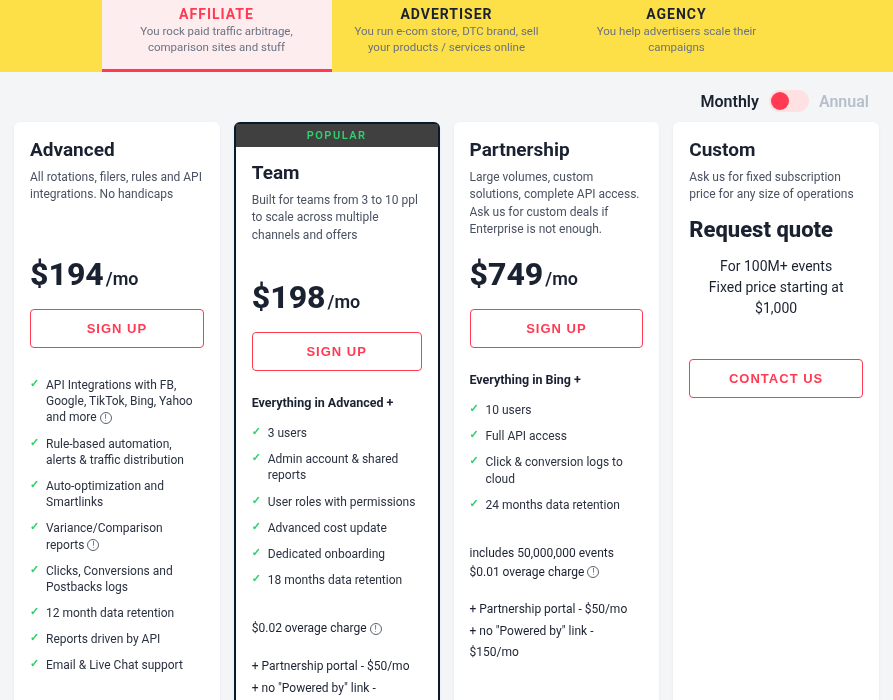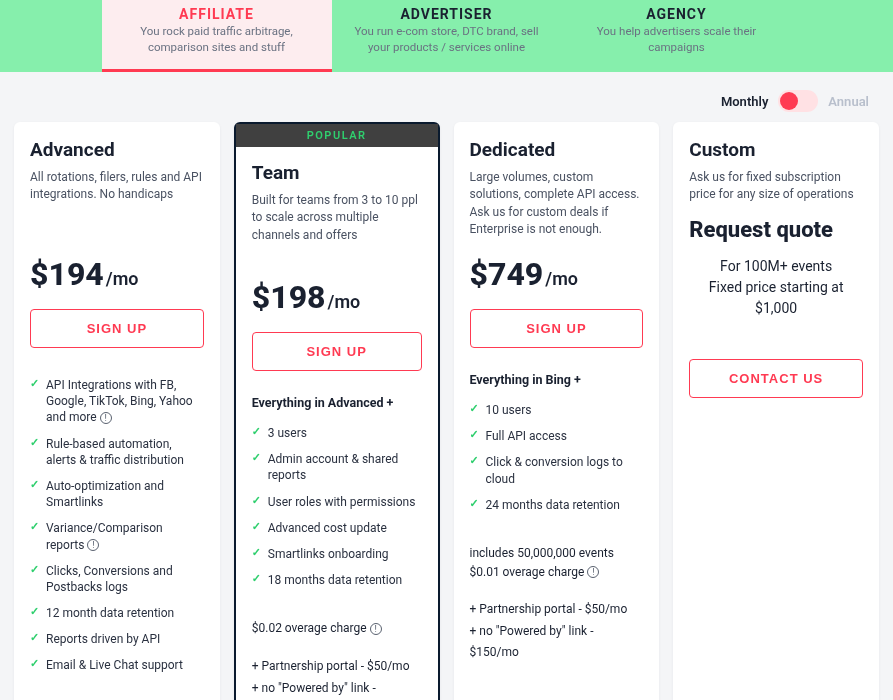--- a/index.html
+++ b/index.html
@@ -5,21 +5,21 @@
   * { box-sizing: border-box; margin: 0; padding: 0; }
   body {
     font-family: -apple-system, BlinkMacSystemFont, "Segoe UI", Roboto, Arial, sans-serif;
     background: #f4f5f7;
     width: 893px;
     color: #1a2130;
   }
   .tabs {
     display: flex;
     justify-content: center;
-    background: #86efac;
+    background: #fde047;
   }
   .tab {
     text-align: center;
     padding: 6px 20px 14px;
     width: 230px;
     cursor: pointer;
   }
   .tab.active {
     background: #fdedef;
     border-bottom: 3px solid #ff3a52;
@@ -36,21 +36,21 @@
     color: #6a7282;
     margin-top: 2px;
     line-height: 1.35;
   }
   .billing-toggle {
     display: flex;
     align-items: center;
     justify-content: flex-end;
     gap: 10px;
     padding: 18px 24px 10px;
-    font-size: 13px;
+    font-size: 16px;
     font-weight: 600;
   }
   .billing-toggle .inactive { color: #b8bfcc; font-weight:600; }
   .switch {
     width: 40px;
     height: 22px;
     background: #ffe1e4;
     border-radius: 12px;
     position: relative;
     cursor: pointer;
@@ -239,34 +239,34 @@
       <span class="price">$198</span>
       <span class="per">/mo</span>
     </div>
     <button class="btn">SIGN UP</button>
     <div class="lead">Everything in Advanced +</div>
     <ul class="feat-list">
       <li>3 users</li>
       <li>Admin account &amp; shared reports</li>
       <li>User roles with permissions</li>
       <li>Advanced cost update</li>
-      <li>Smartlinks onboarding</li>
+      <li>Dedicated onboarding</li>
       <li>18 months data retention</li>
     </ul>
     <div class="includes">
       <div><span>$0.02 overage charge</span><span class="info">!</span></div>
     </div>
     <div class="addons">
       <div>+ Partnership portal - $50/mo</div>
       <div>+ no "Powered by" link - $150/mo</div>
     </div>
   </div>
 
   <div class="card">
-    <div class="plan-name">Dedicated</div>
+    <div class="plan-name">Partnership</div>
     <div class="plan-desc">Large volumes, custom solutions, complete API access. Ask us for custom deals if Enterprise is not enough.</div>
     <div class="price-row">
       <span class="price">$749</span>
       <span class="per">/mo</span>
     </div>
     <button class="btn">SIGN UP</button>
     <div class="lead">Everything in Bing +</div>
     <ul class="feat-list">
       <li>10 users</li>
       <li>Full API access</li>

